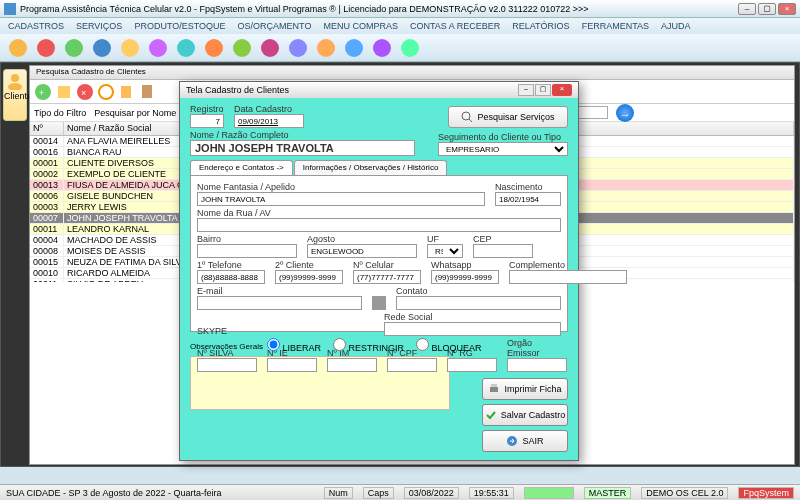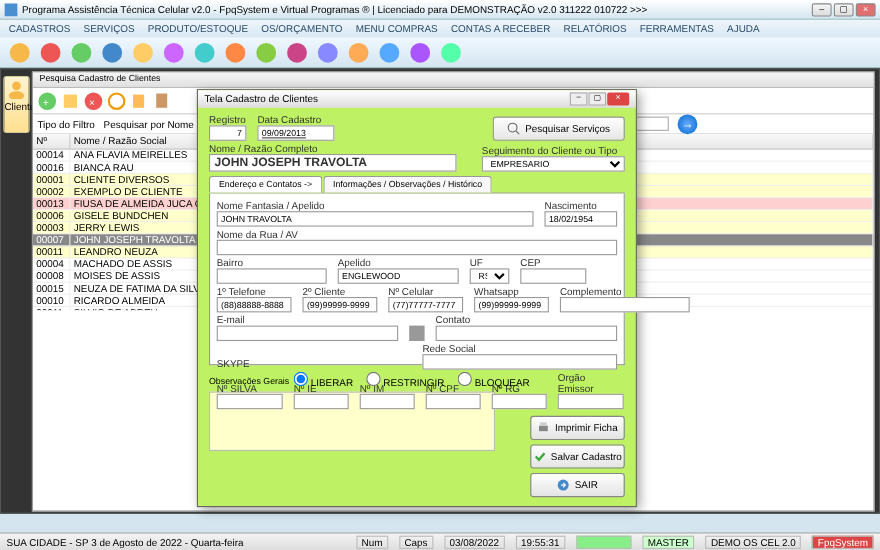--- a/index.html
+++ b/index.html
@@ -22,21 +22,21 @@
 .grid{height:160px;overflow:hidden;font-size:8px}
 .grid-hdr{display:flex;background:linear-gradient(#f8f8f8,#e8e8e8);border-bottom:1px solid #bbb;height:14px}
 .grid-hdr div{border-right:1px solid #ccc;padding:1px 3px}
 .row{display:flex;height:11px;border-bottom:1px solid #eee}
 .row div{border-right:1px solid #eee;padding:0 3px;white-space:nowrap;overflow:hidden}
 .row.yel{background:#ffffcc}
 .row.pink{background:#ffd0d0}
 .row.sel{background:#888;color:#fff}
 .c-n{width:34px}.c-nm{width:132px}.c-cel{width:50px}.c-em{flex:1}
 
-.modal{position:absolute;left:178px;top:18px;width:400px;height:380px;background:#bef264;border:1px solid #666;box-shadow:3px 3px 10px rgba(0,0,0,.4)}
+.modal{position:absolute;left:178px;top:18px;width:400px;height:380px;background:#5eead4;border:1px solid #666;box-shadow:3px 3px 10px rgba(0,0,0,.4)}
 .mtitle{background:linear-gradient(#fff,#ddd);height:16px;display:flex;align-items:center;padding:0 6px;font-size:9px}
 .mtitle .cls{margin-left:auto;display:flex;gap:1px}
 .mtitle .x{width:20px;height:12px;background:#d44;color:#fff;text-align:center;font-size:8px;border-radius:2px}
 .mtitle .m{width:16px;height:12px;background:#eee;border:1px solid #aaa;text-align:center;font-size:7px}
 .mbody{padding:6px 10px}
 .frow{display:flex;gap:10px;margin-bottom:2px;align-items:flex-end}
 .fld{display:flex;flex-direction:column;font-size:8px;color:#333}
 .fld input,.fld select{border:1px solid #999;background:#fff;height:14px;padding:0 3px;font-size:8px}
 .big-name{font-weight:bold;font-size:11px;height:16px;border:1px solid #999;background:#fff;padding:1px 4px;width:225px}
 .svc-btn{height:22px;width:120px;background:linear-gradient(#fefefe,#e6e6e6);border:1px solid #999;font-size:8px;border-radius:3px;display:flex;align-items:center;justify-content:center;gap:4px}
@@ -253,21 +253,21 @@
             <div class="c-em"></div>
           </div>
           <div class="row sel">
             <div class="c-n">00007</div>
             <div class="c-nm">JOHN JOSEPH TRAVOLTA</div>
             <div class="c-cel"></div>
             <div class="c-em"></div>
           </div>
           <div class="row yel">
             <div class="c-n">00011</div>
-            <div class="c-nm">LEANDRO NEUZA</div>
+            <div class="c-nm">LEANDRO KARNAL</div>
             <div class="c-cel"></div>
             <div class="c-em"></div>
           </div>
           <div class="row ">
             <div class="c-n">00004</div>
             <div class="c-nm">MACHADO DE ASSIS</div>
             <div class="c-cel"></div>
             <div class="c-em"></div>
           </div>
           <div class="row ">
@@ -356,21 +356,21 @@
               <span>Nome da Rua / AV</span>
               <input style="">
             </div>
           </div>
         <div class="frow">
           <div class="fld" style="width:100px">
               <span>Bairro</span>
               <input style="">
             </div>
           <div class="fld" style="width:110px">
-              <span>Apelido</span>
+              <span>Agosto</span>
               <input value="ENGLEWOOD" style="">
             </div>
           <div class="fld">
               <span>UF</span>
               <select style="width:36px"><option>RS</option></select>
             </div>
           <div class="fld" style="width:60px">
               <span>CEP</span>
               <input style="">
             </div>

